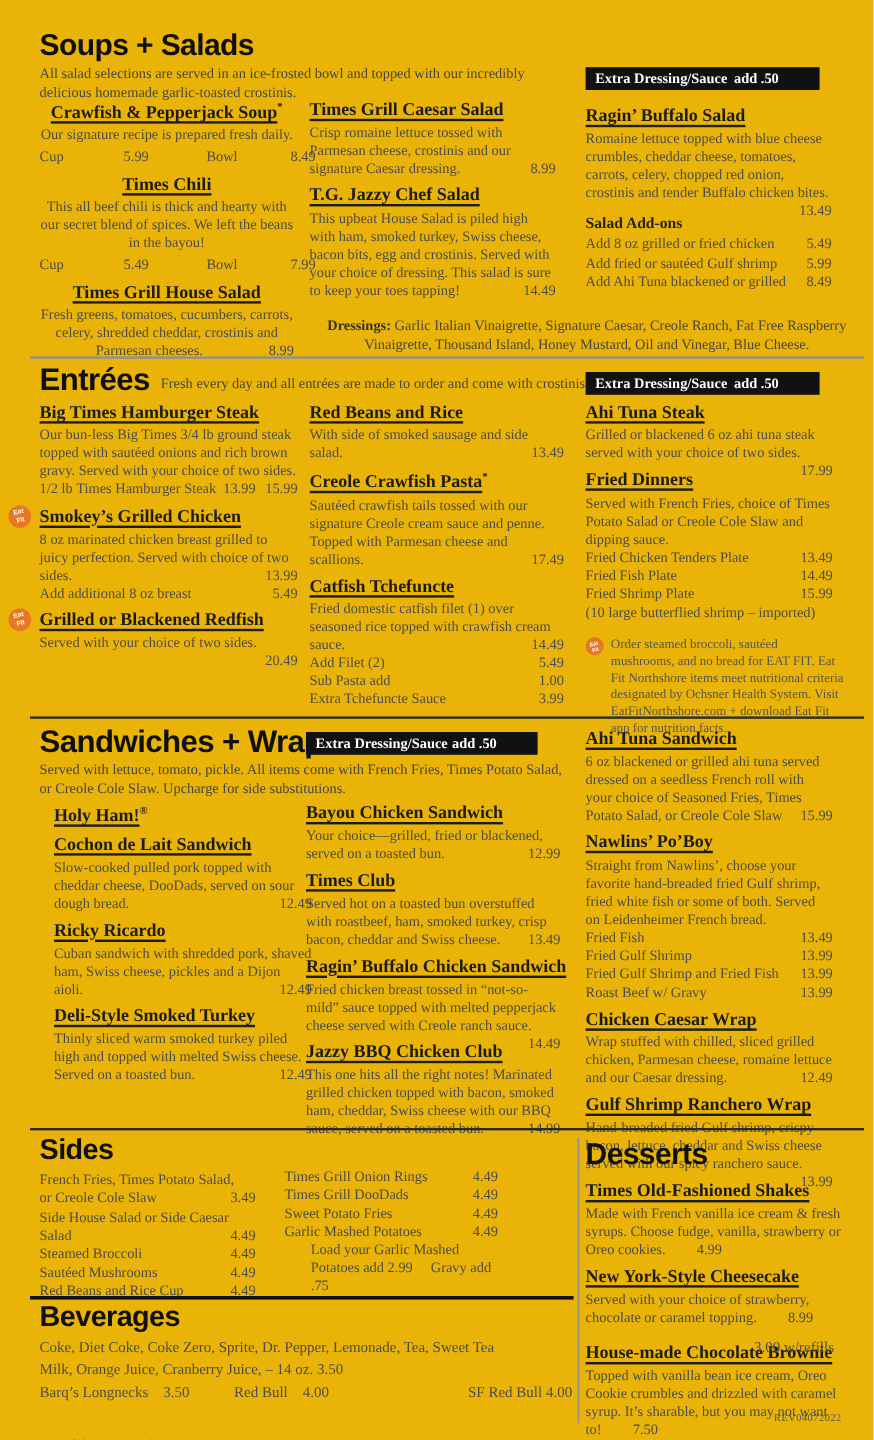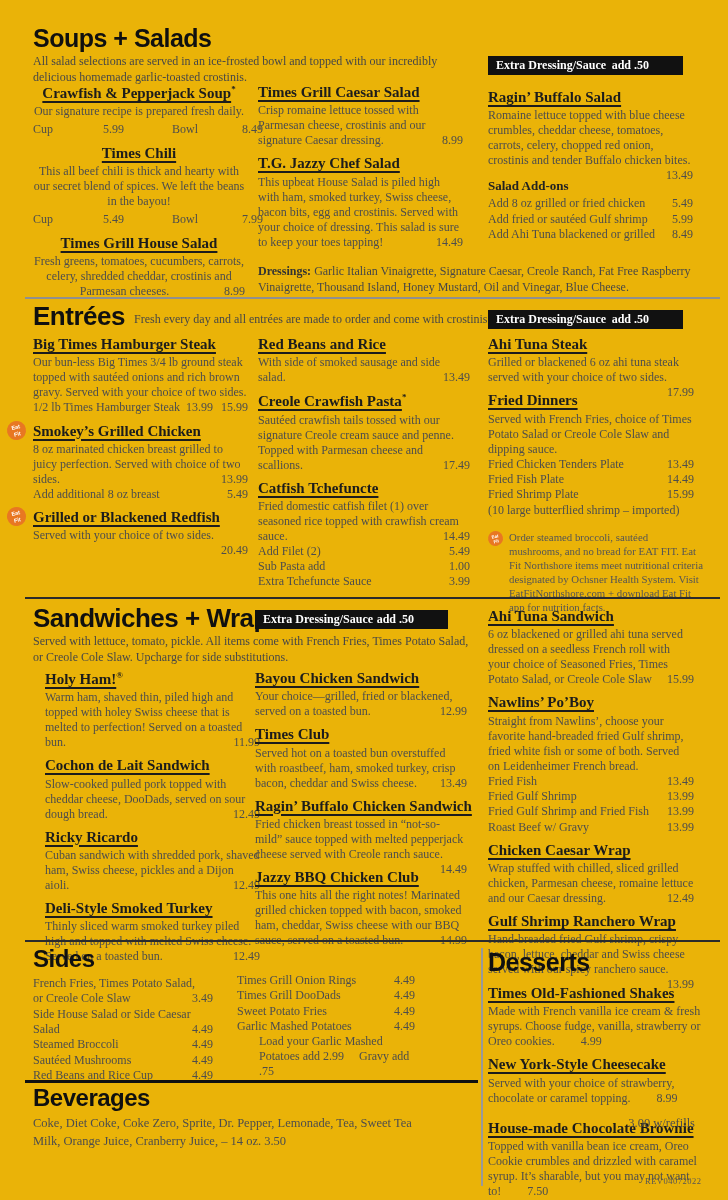--- a/index.html
+++ b/index.html
@@ -16,21 +16,21 @@
   .iname .u{text-decoration:underline;text-underline-offset:3px;text-decoration-thickness:1.5px;}
   .iname sup{font-size:9px;}
   .desc{margin:0;font-size:12px;line-height:1.25;color:#4d4d4d;}
   .fprice{float:right;margin-left:8px;}
   .iprice{margin-left:26px;}
   .row{display:flex;justify-content:space-between;font-size:12px;line-height:1.28;color:#4d4d4d;}
   .dual{display:flex;font-size:12px;line-height:1.4;color:#4d4d4d;padding-right:12px;margin-top:2px;gap:24px;}
   .dual .dp{margin-left:26px;} .dual .sp{flex:1;} .dual .dp2{margin-left:20px;}
   .note{font-size:12px;line-height:1.25;color:#4d4d4d;}
   .addon-h{margin:10px 0 2px 0;font-size:13px;font-weight:bold;color:#222;}
-  .dressings{position:absolute;font-size:12px;line-height:1.3;color:#474747;}
+  .dressings{position:absolute;font-size:12px;line-height:1.3;color:#474747;text-align:center;}
   .dressings b{color:#333;}
   .hline{position:absolute;left:25px;}
   .vline{position:absolute;background:#999;}
   .eatfit{position:absolute;left:-26px;top:-2px;width:19px;height:19px;border-radius:50%;background:#e87722;
           color:#fff;font-family:"Liberation Sans", sans-serif;font-weight:700;font-size:5.5px;line-height:1.1;
           display:flex;flex-direction:column;align-items:center;justify-content:center;transform:rotate(-14deg);}
   .eatfit-sm{position:static;transform:rotate(-14deg);width:15px;height:15px;font-size:4.5px;border-radius:50%;
           background:#e87722;color:#fff;font-family:"Liberation Sans", sans-serif;font-weight:700;
           display:flex;flex-direction:column;align-items:center;justify-content:center;float:left;margin:1px 6px 2px 0;}
   .efnote{font-size:10.8px;line-height:1.3;color:#555;}
@@ -220,21 +220,20 @@
     <div class="sec-h" style="left:33px;top:5px;font-size:26px;">Sandwiches + Wraps</div>
     <div class="bar" style="position:absolute;left:255px;top:12px;width:193px;">
         <span>Extra Dressing/Sauce</span>
         <span>add .50</span>
       </div>
     <div class="intro" style="left:33px;top:36px;width:436px;">Served with lettuce, tomato, pickle. All items come with French Fries, Times Potato Salad, or Creole Cole Slaw.  Upcharge for side substitutions.</div>
 
     <div class="col" style="left:45px;top:72px;width:215px;">
       <div class="item">
         <h3 class="iname"><span class="u">Holy Ham!</span><sup>®</sup></h3>
-        <p class="desc"><span>Warm ham, shaved thin, piled high and topped with holey Swiss cheese that is melted to perfection! Served on a toasted bun.</span><span class="fprice">11.99</span></p>
       </div>
       <div class="item">
         <h3 class="iname"><span class="u">Cochon de Lait Sandwich</span></h3>
         <p class="desc"><span>Slow-cooked pulled pork topped with cheddar cheese, DooDads, served on sour dough bread.</span><span class="fprice">12.49</span></p>
       </div>
       <div class="item">
         <h3 class="iname"><span class="u">Ricky Ricardo</span></h3>
         <p class="desc"><span>Cuban sandwich with shredded pork, shaved ham, Swiss cheese, pickles and a Dijon aioli.</span><span class="fprice">12.49</span></p>
       </div>
       <div class="item">
@@ -374,18 +373,23 @@
 
   <div class="hline" style="top:1080px;width:453px;height:3px;background:#111;"></div>
 
   <div class="sec" style="top:1081px;height:119px;">
     <div class="sec-h" style="left:33px;top:3px;font-size:24px;">Beverages</div>
     <div class="row" style="position:absolute;left:33px;top:34px;width:662px;font-size:12.5px;">
         <span>Coke, Diet Coke, Coke Zero, Sprite, Dr. Pepper, Lemonade, Tea, Sweet Tea</span>
         <span>3.00 w/refills</span>
       </div>
     <div class="note" style="position:absolute;left:33px;top:53px;font-size:12.5px;">Milk, Orange Juice, Cranberry Juice, – 14 oz. 3.50</div>
+    <div style="position:absolute;left:33px;top:72px;display:flex;font-size:12.5px;color:#4d4d4d;">
+      <span class="pre" style="display:inline-block;width:162px;">Barq’s Longnecks    3.50</span>
+      <span class="pre" style="display:inline-block;width:195px;">Red Bull    4.00</span>
+      <span class="pre">SF Red Bull 4.00</span>
+    </div>
     <div class="small" style="position:absolute;left:33px;top:118px;">*Crawfish are imported.</div>
   </div>
 
   <div class="rev" style="left:645px;top:1176px;">REV04072022</div>
 
 </div>
 
 </body></html>

